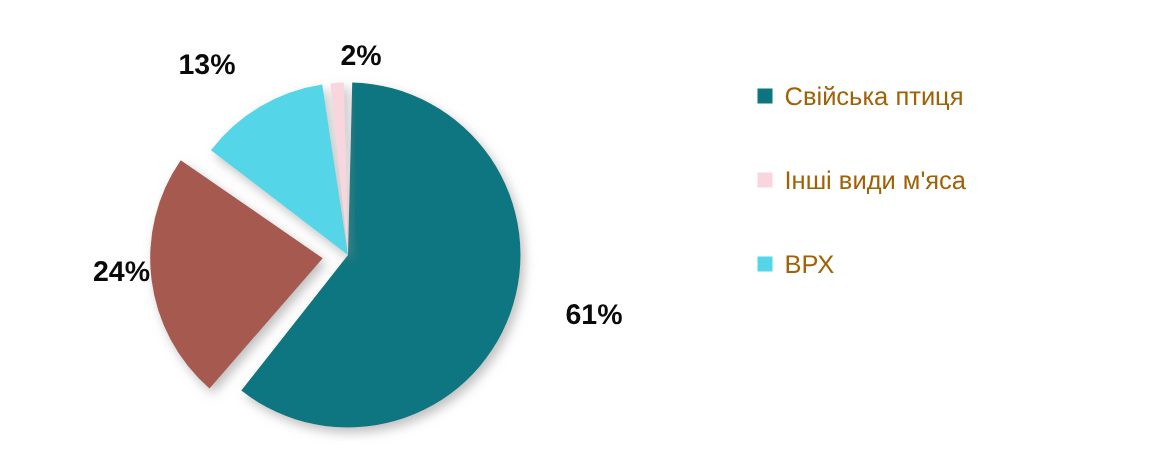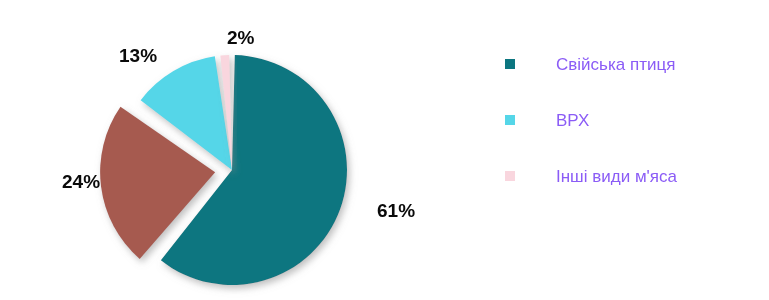--- a/index.html
+++ b/index.html
@@ -37,21 +37,21 @@
     position: absolute;
     font-family: "Liberation Sans", sans-serif;
     font-weight: bold;
     font-size: 19px;
     color: #0a0a0a;
     white-space: nowrap;
     letter-spacing: 0px;
   }
   #label-61 { left: 356px; top: 200px; margin-left: 21px; }
   #label-24 { left: 62px;  top: 171px; }
-  #label-13 { left: 119px; top: 33px; margin-top: 12px; }
+  #label-13 { left: 119px; top: 33px; }
   #label-2  { left: 227px; top: 27px; }
 
   .legend {
     position: absolute;
     left: 505px;
     top: 52px;
     width: 260px;
   }
   .legend-item {
     display: flex;
@@ -61,24 +61,23 @@
   }
   .legend-swatch {
     width: 10px;
     height: 10px;
     flex: 0 0 10px;
     margin-right: 8px;
   }
   .legend-label {
     font-family: "Liberation Sans", sans-serif;
     font-size: 17px;
-    color: #8b5cf6;
+    color: #a16207;
     white-space: nowrap;
     line-height: 1;
-    margin-left: 33px;
   }
 </style>
 </head>
 <body>
 
 <div id="chart-root">
 
   <div class="pie-area">
     <svg class="pie-svg" width="470" height="300" viewBox="0 0 470 300">
       <defs>
@@ -99,22 +98,22 @@
     <div class="slice-label" id="label-13">13%</div>
     <div class="slice-label" id="label-2">2%</div>
   </div>
 
   <div class="legend">
     <div class="legend-item">
       <span class="legend-swatch" style="background: rgb(12, 118, 128);"></span>
       <span class="legend-label">Свійська птиця</span>
     </div>
     <div class="legend-item">
+      <span class="legend-swatch" style="background: rgb(249, 214, 222);"></span>
+      <span class="legend-label">Інші види м'яса</span>
+    </div>
+    <div class="legend-item">
       <span class="legend-swatch" style="background: rgb(85, 214, 232);"></span>
       <span class="legend-label">ВРХ</span>
-    </div>
-    <div class="legend-item">
-      <span class="legend-swatch" style="background: rgb(249, 214, 222);"></span>
-      <span class="legend-label">Інші види м'яса</span>
     </div>
   </div>
 
 </div>
 
 </body></html>

